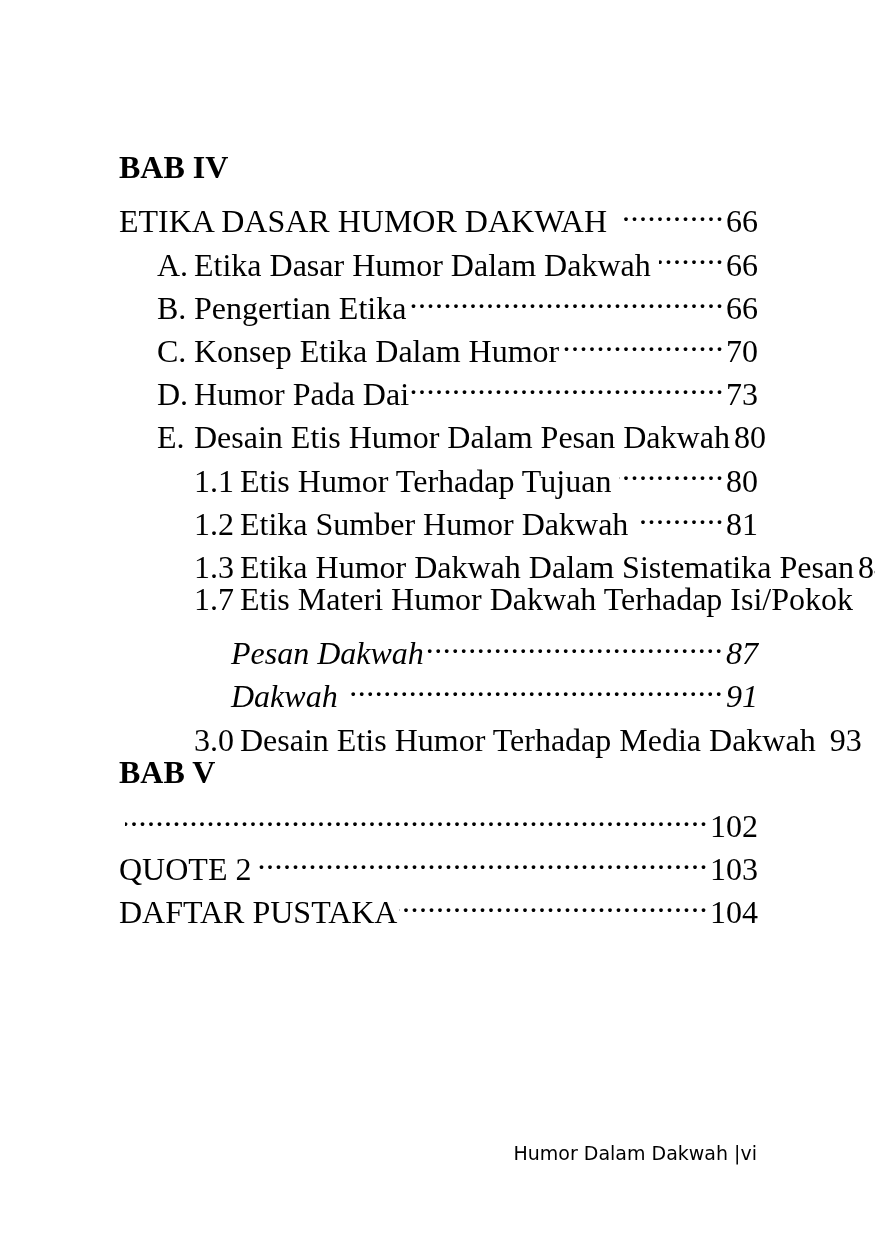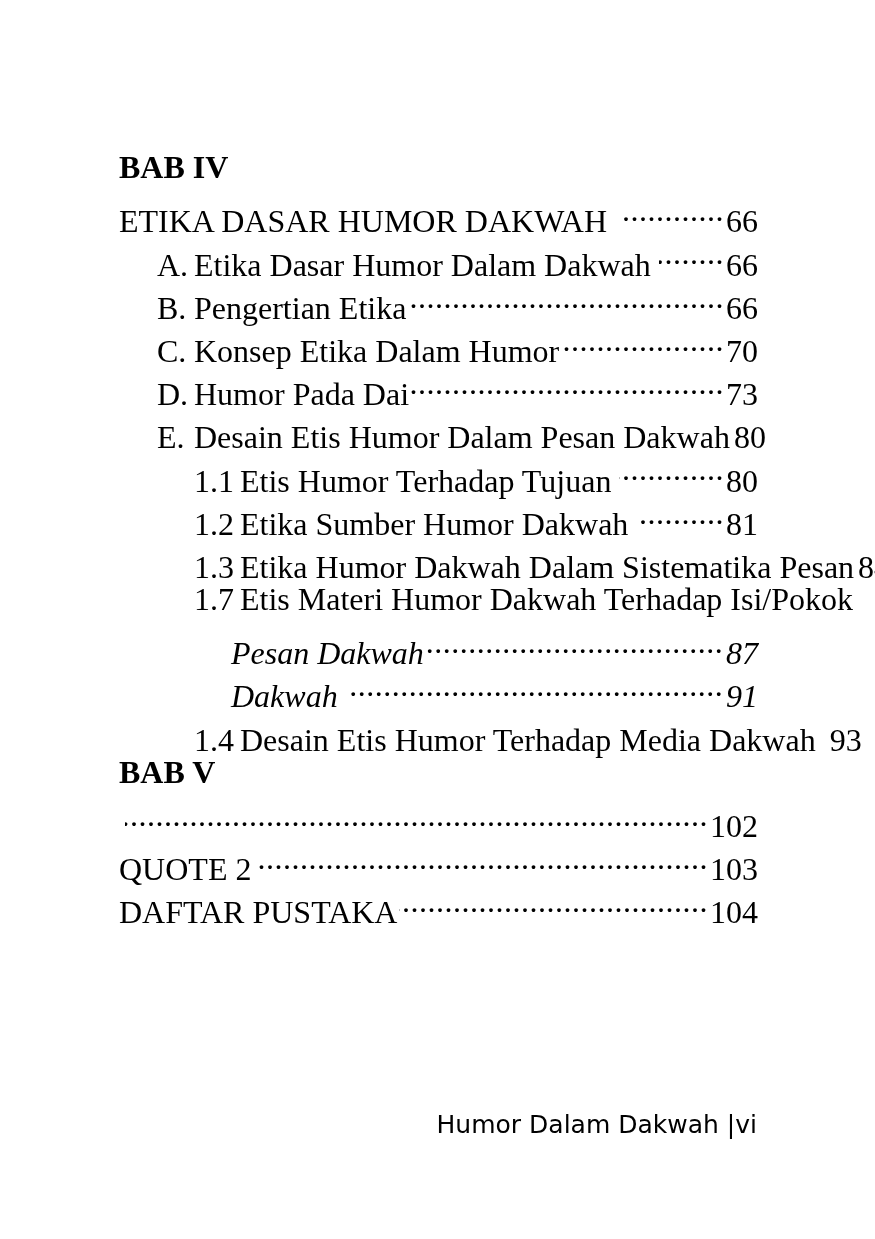--- a/index.html
+++ b/index.html
@@ -62,23 +62,23 @@
       flex: 0 0 auto;
       text-align: right;
     }
     .lvl0 { padding-left: 0; }
     .lvl1 { padding-left: 38px; }
     .lvl2 { padding-left: 75px; }
     .lvl3 { padding-left: 112px; font-style: italic; }
     .footer {
       position: absolute;
       right: 118px;
-      top: 1110px;
+      top: 1142px;
       font-family: "DejaVu Sans", "Liberation Sans", sans-serif;
-      font-size: 25px;
+      font-size: 19px;
       color: #000000;
     }
   </style>
 </head>
 <body>
 
 <div class="toc">
 
   <div class="row heading lvl0">
     <span class="label">BAB IV</span>
@@ -156,21 +156,21 @@
     <span class="page">87</span>
   </div>
 
   <div class="row lvl3">
     <span class="label">Dakwah</span>
     <span class="dots" style="margin-left:12px;"></span>
     <span class="page">91</span>
   </div>
 
   <div class="row lvl2">
-    <span class="num">1.4</span>
+    <span class="num">3.0</span>
     <span class="label">Desain Etis Humor Terhadap Media Dakwah</span>
     <span class="dots" style="margin-left:12px;"></span>
     <span class="page">93</span>
   </div>
 
   <div class="row heading lvl0">
     <span class="label">BAB V</span>
   </div>
 
 

